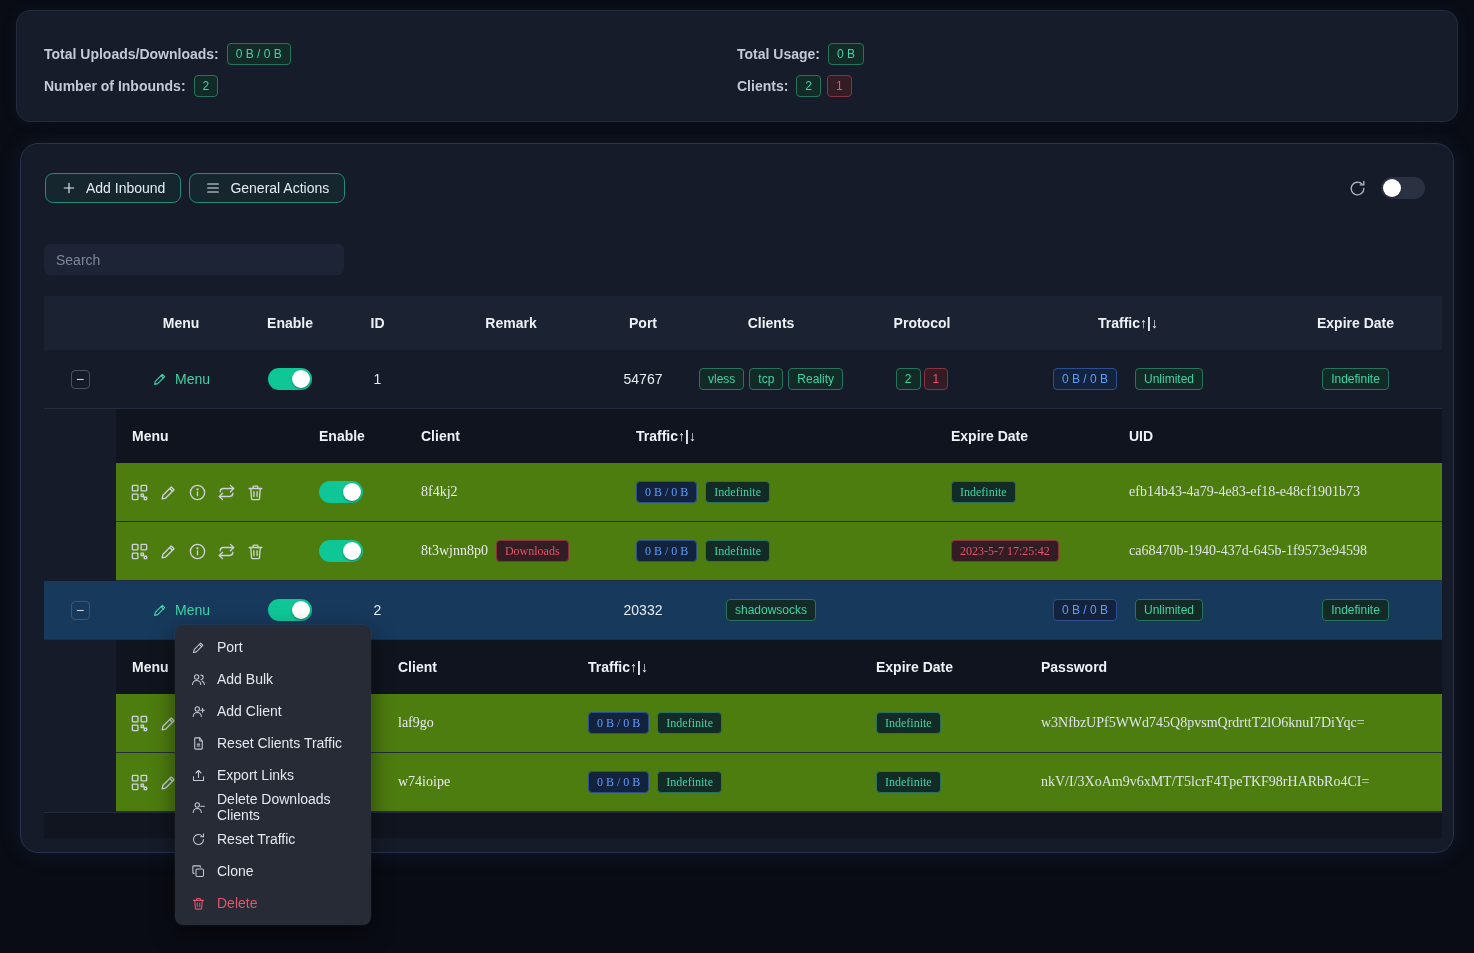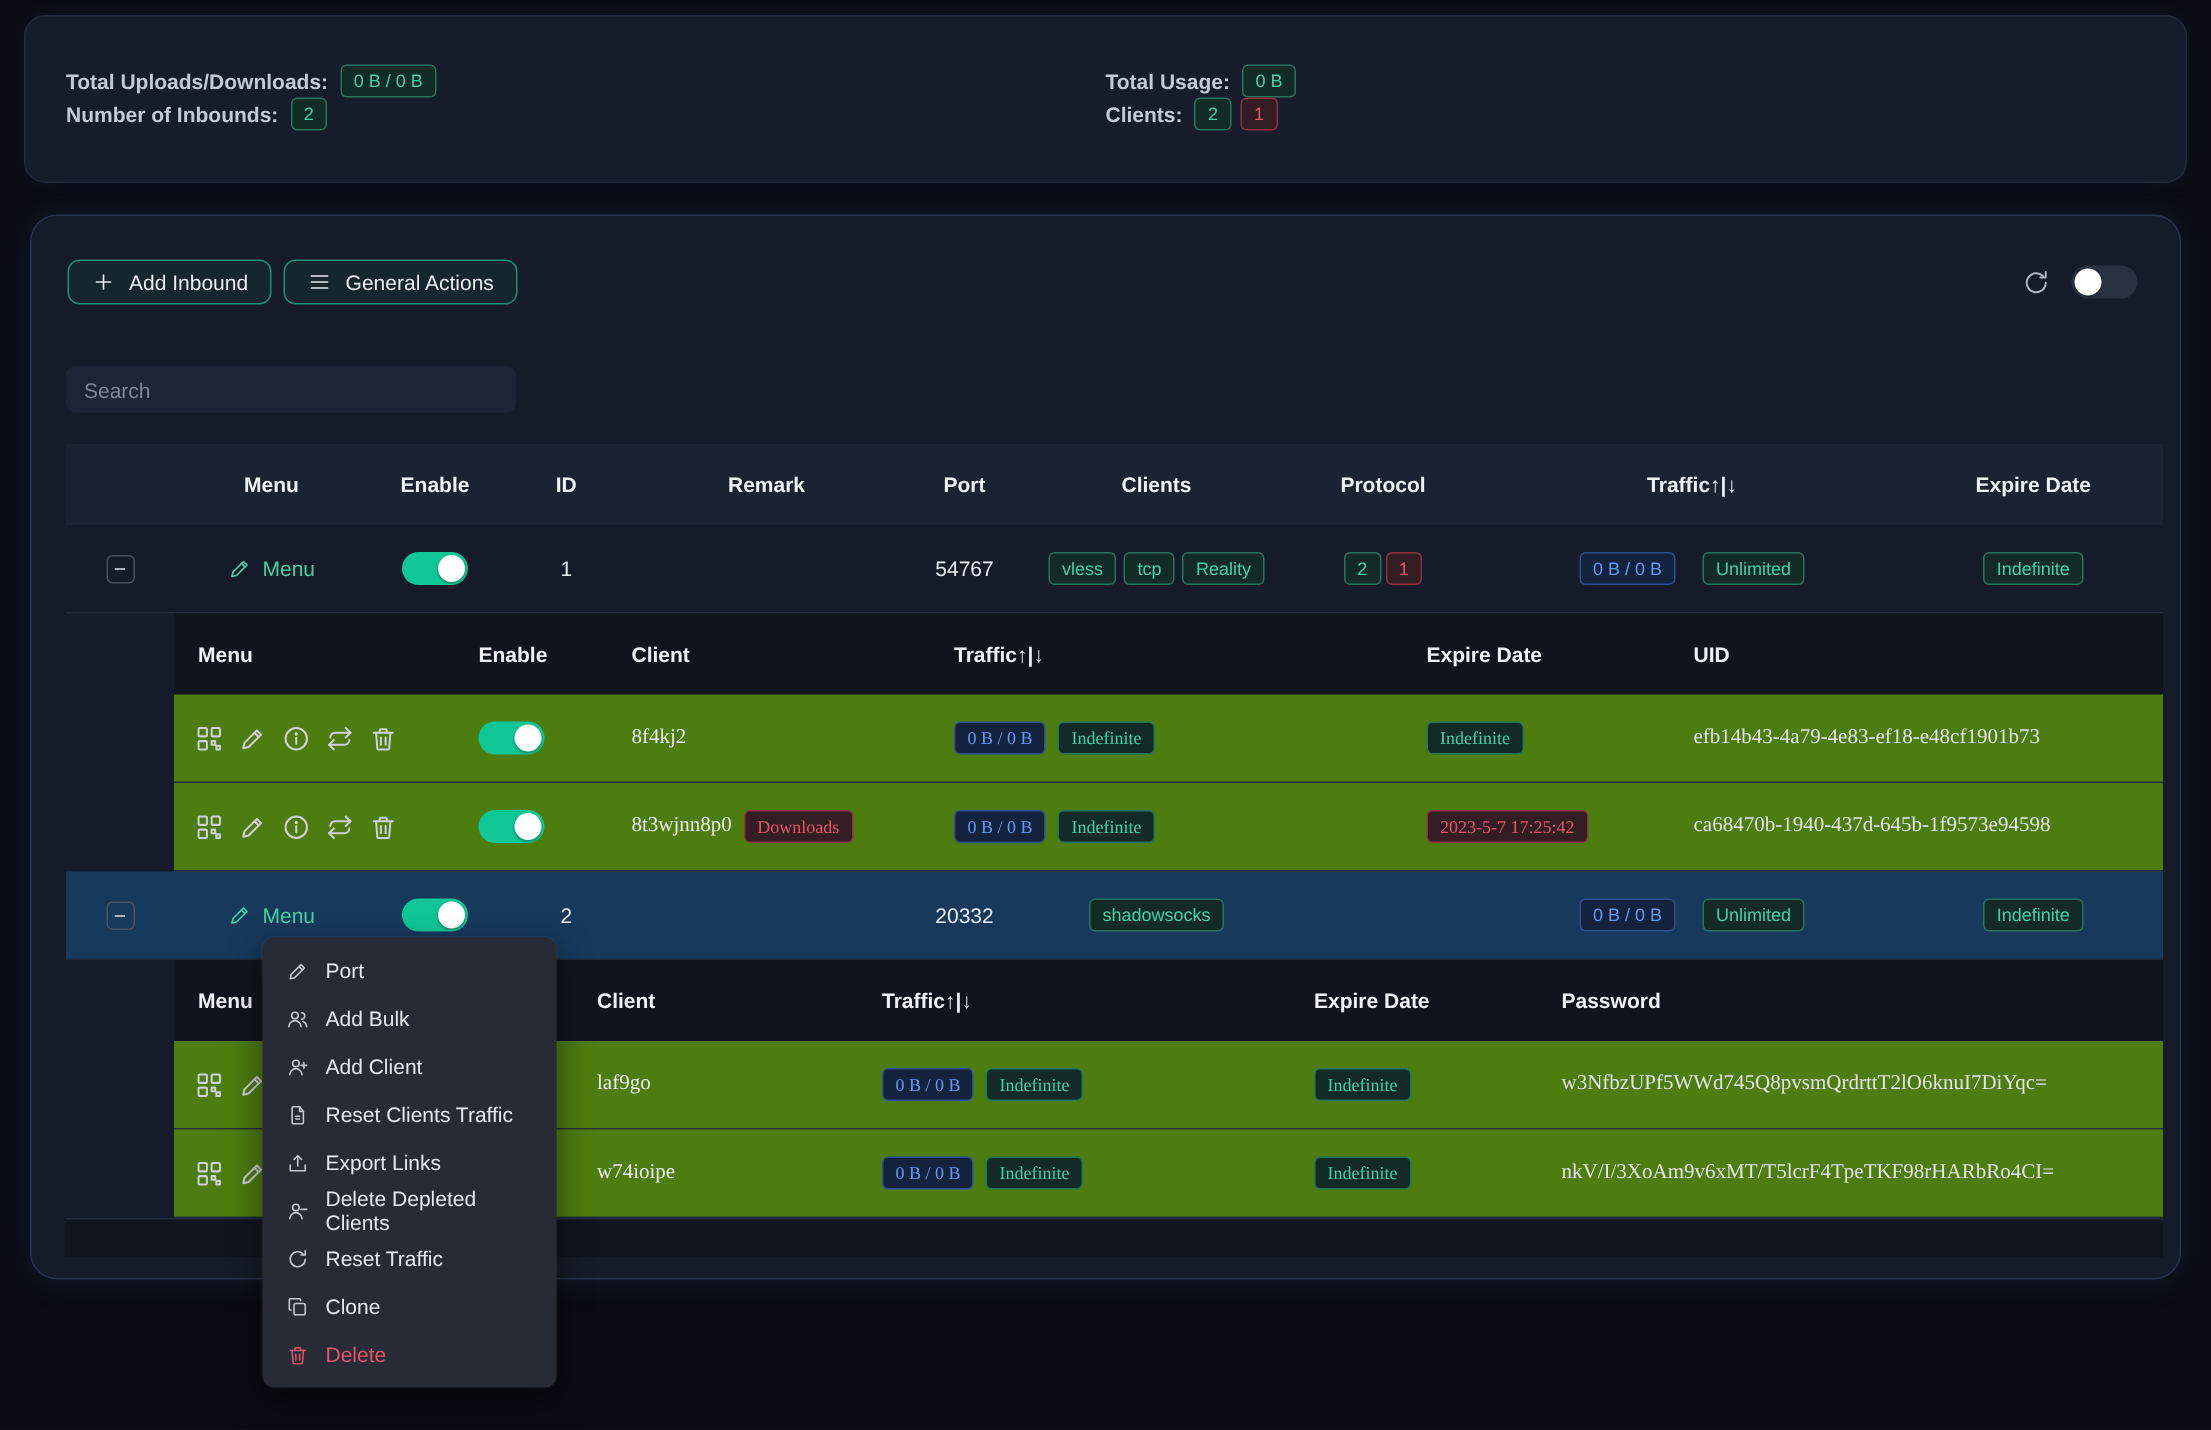--- a/index.html
+++ b/index.html
@@ -6,21 +6,21 @@
   body { margin:0; background:#090c14; font-family:"Liberation Sans","DejaVu Sans",sans-serif; }
   .screen { position:relative; width:1474px; height:953px; background:#090c14; overflow:hidden; color:#e8ebf0; }
 
   
   .stats-card {
     position:absolute; left:16px; top:10px; width:1442px; height:112px;
     background:#161c2a; border:1px solid #232b3f; border-radius:14px;
     box-shadow:0 0 16px rgba(90,130,220,.08);
     padding:32px 27px 0; display:flex;
   }
-  .stats-col { width:50%; display:flex; flex-direction:column; gap:0; }
+  .stats-col { width:50%; display:flex; flex-direction:column; gap:10px; }
   .stat-row { display:flex; align-items:center; gap:8px; height:22px; }
   .stat-label { color:#c3c9d5; font-size:14px; font-weight:700; }
 
   .main-card {
     position:absolute; left:20px; top:143px; width:1434px; height:710px;
     background:#151b28; border:1px solid #28324e; border-radius:18px;
     box-shadow:0 0 24px rgba(80,120,210,.12);
   }
 
   
@@ -492,21 +492,21 @@
     <div class="ctx-item">
       <svg class="ic sm">
           <use href="#i-export"></use>
         </svg>
       <span>Export Links</span>
     </div>
     <div class="ctx-item">
       <svg class="ic sm">
           <use href="#i-user-del"></use>
         </svg>
-      <span>Delete Depleted Clients</span>
+      <span>Delete Downloads Clients</span>
     </div>
     <div class="ctx-item">
       <svg class="ic sm">
           <use href="#i-sync"></use>
         </svg>
       <span>Reset Traffic</span>
     </div>
     <div class="ctx-item">
       <svg class="ic sm">
           <use href="#i-copy"></use>

